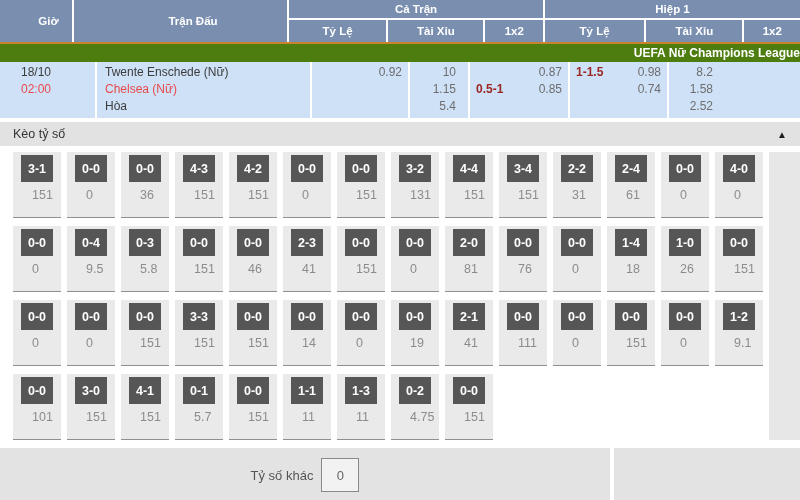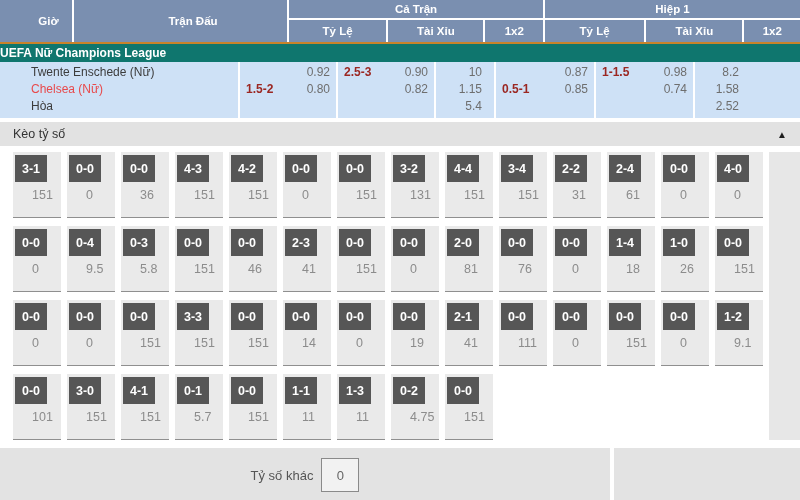--- a/index.html
+++ b/index.html
@@ -17,22 +17,22 @@
   .hg-half{width:257px;}
   .hgroup .gtop{height:20px;display:flex;align-items:center;justify-content:center;
                 border-bottom:2px solid #FFF;box-sizing:border-box;}
   .hgroup .gsub{display:flex;flex:1;}
   .hsub{display:flex;align-items:center;justify-content:center;box-sizing:border-box;border-left:2px solid #FFF;}
   .hsub:first-child{border-left:none;}
   .sub-hf1{width:98px;}.sub-ouf{width:98px;}.sub-12f{width:60px;}
   .sub-hh1{width:100px;}.sub-ouh{width:99px;}.sub-12h{width:58px;}
 
   
-  .league{height:18px;background:#0f766e;color:#fff;font-weight:bold;font-size:12px;
-          line-height:18px;}
+  .league{height:18px;background:#4d7c0f;color:#fff;font-weight:bold;font-size:12px;
+          line-height:18px;padding-left:8px;text-align:right;}
 
   
   .mrow{display:flex;height:56px;background:#CEE1F6;font-size:12px;color:#3c3c3c;}
   .mcell{box-sizing:border-box;border-left:2px solid #FFF;padding-top:2px;}
   .mcell:first-child{border-left:none;}
   .mc-time{width:72px;text-align:center;}
   .mc-match{width:215px;margin-left:23px;}
   .mc-hf{width:98px;}.mc-ouf{width:98px;}.mc-12f{width:60px;}
   .mc-hh{width:100px;}.mc-ouh{width:99px;}.mc-12h{width:58px;}
   .ln{height:17px;line-height:17px;display:flex;justify-content:space-between;padding:0 6px;white-space:nowrap;}
@@ -45,21 +45,21 @@
   .gap4{height:4px;background:#fff;}
   .gap6{height:6px;background:#fff;}
 
   
   .secbar{height:24px;background:#E2E2E2;display:flex;align-items:center;
           justify-content:space-between;padding:0 13px;font-size:12.5px;color:#333;}
   .secbar .tri{font-size:10px;color:#1e1e1e;cursor:pointer;}
   .srow{display:flex;gap:6px;padding-left:13px;margin-bottom:8px;}
   .scell{width:48px;height:66px;background:#EAEAEA;border-bottom:1px solid #8F8F8F;
          box-sizing:border-box;cursor:pointer;}
-  .chip{margin:3px 0 0 2px;width:32px;height:27px;background:#565656;color:#fff;
+  .chip{margin:3px 0 0 8px;width:32px;height:27px;background:#565656;color:#fff;
         font-weight:bold;font-size:12.5px;display:flex;align-items:center;justify-content:center;}
   .sodds{margin-top:6px;padding-left:19px;font-size:12.5px;color:#8C8C8C;}
   .rfiller{position:absolute;left:769px;top:152px;width:31px;height:288px;background:#E7E7E7;}
 
   
   .bottom{position:relative;height:60px;background:#E3E3E3;}
   .bleft{position:absolute;left:0;top:0;width:610px;height:54px;display:flex;
          align-items:center;justify-content:center;gap:8px;}
   .other-label{font-size:13px;color:#555;}
   .other-box{width:36px;height:32px;border:1px solid #8a8a8a;background:#F2F2F2;
@@ -90,44 +90,34 @@
         <div class="hsub sub-12h">1x2</div>
       </div>
     </div>
   </div>
 
   <div class="league">
     <span>UEFA Nữ Champions League</span>
   </div>
 
   <div class="mrow">
+    <div class="mcell mc-time">
+      <div class="ln center">18/10</div>
+      <div class="ln center red">02:00</div>
+    </div>
     <div class="mcell mc-match">
       <div class="ln left">Twente Enschede (Nữ)</div>
       <div class="ln left red">Chelsea (Nữ)</div>
       <div class="ln left">Hòa</div>
     </div>
     <div class="mcell mc-hf">
       <div class="ln">
           <span></span>
           <span class="gray">0.92</span>
         </div>
-      <div class="ln">
-          <span class="maroon">1.5-2</span>
-          <span class="gray">0.80</span>
-        </div>
-    </div>
-    <div class="mcell mc-ouf">
-      <div class="ln">
-          <span class="maroon">2.5-3</span>
-          <span class="gray">0.90</span>
-        </div>
-      <div class="ln">
-          <span></span>
-          <span class="gray">0.82</span>
-        </div>
     </div>
     <div class="mcell mc-12f">
       <div class="ln right gray">10</div>
       <div class="ln right gray">1.15</div>
       <div class="ln right gray">5.4</div>
     </div>
     <div class="mcell mc-hh">
       <div class="ln">
           <span></span>
           <span class="gray">0.87</span>

